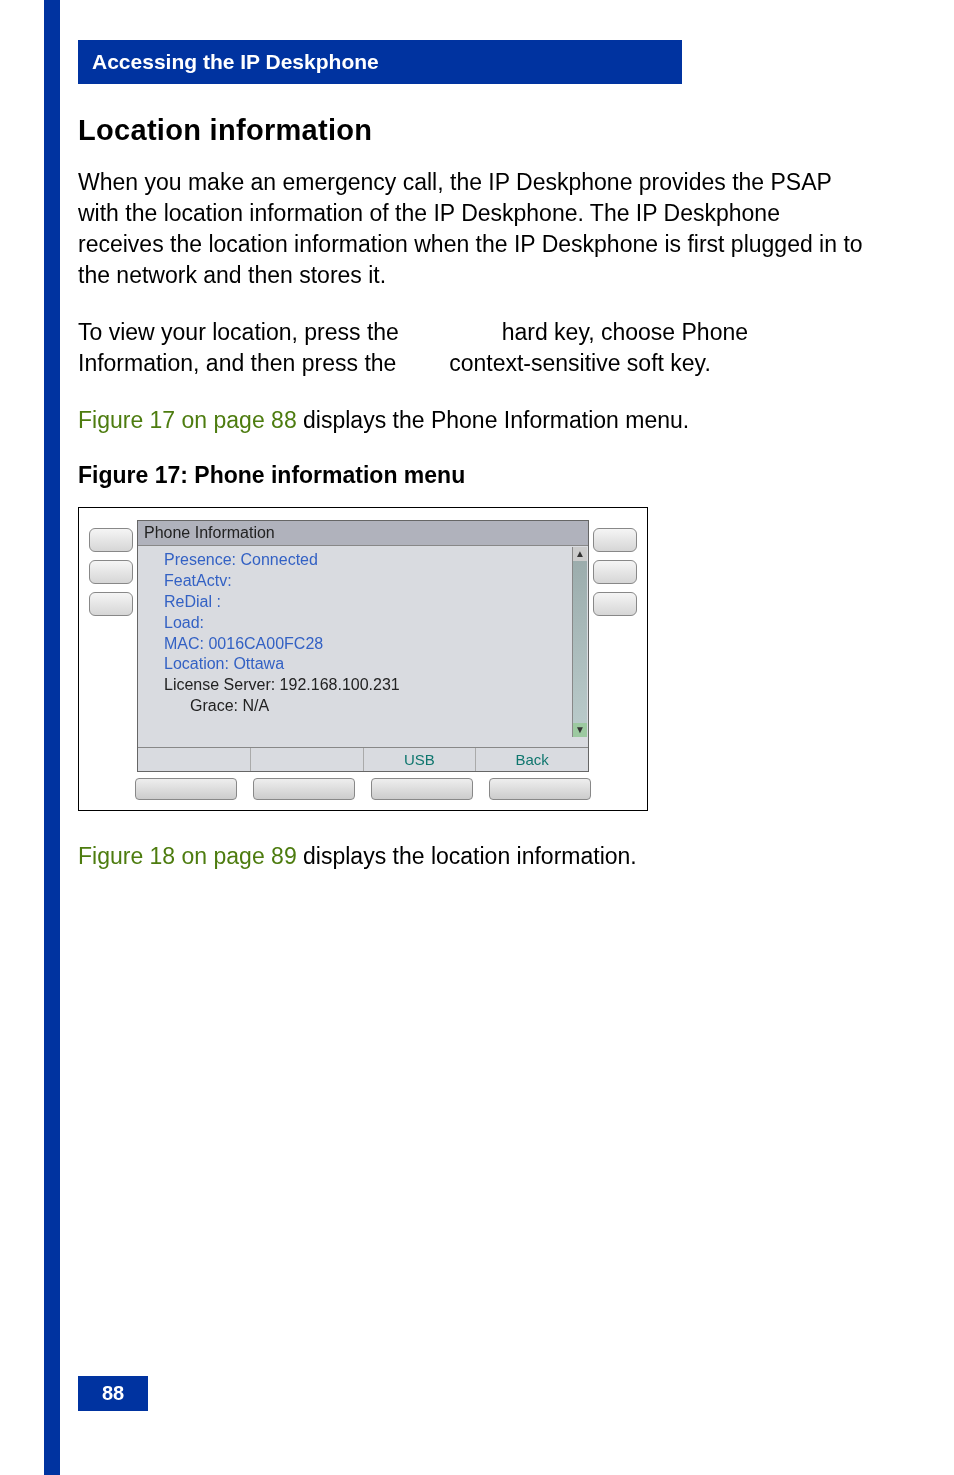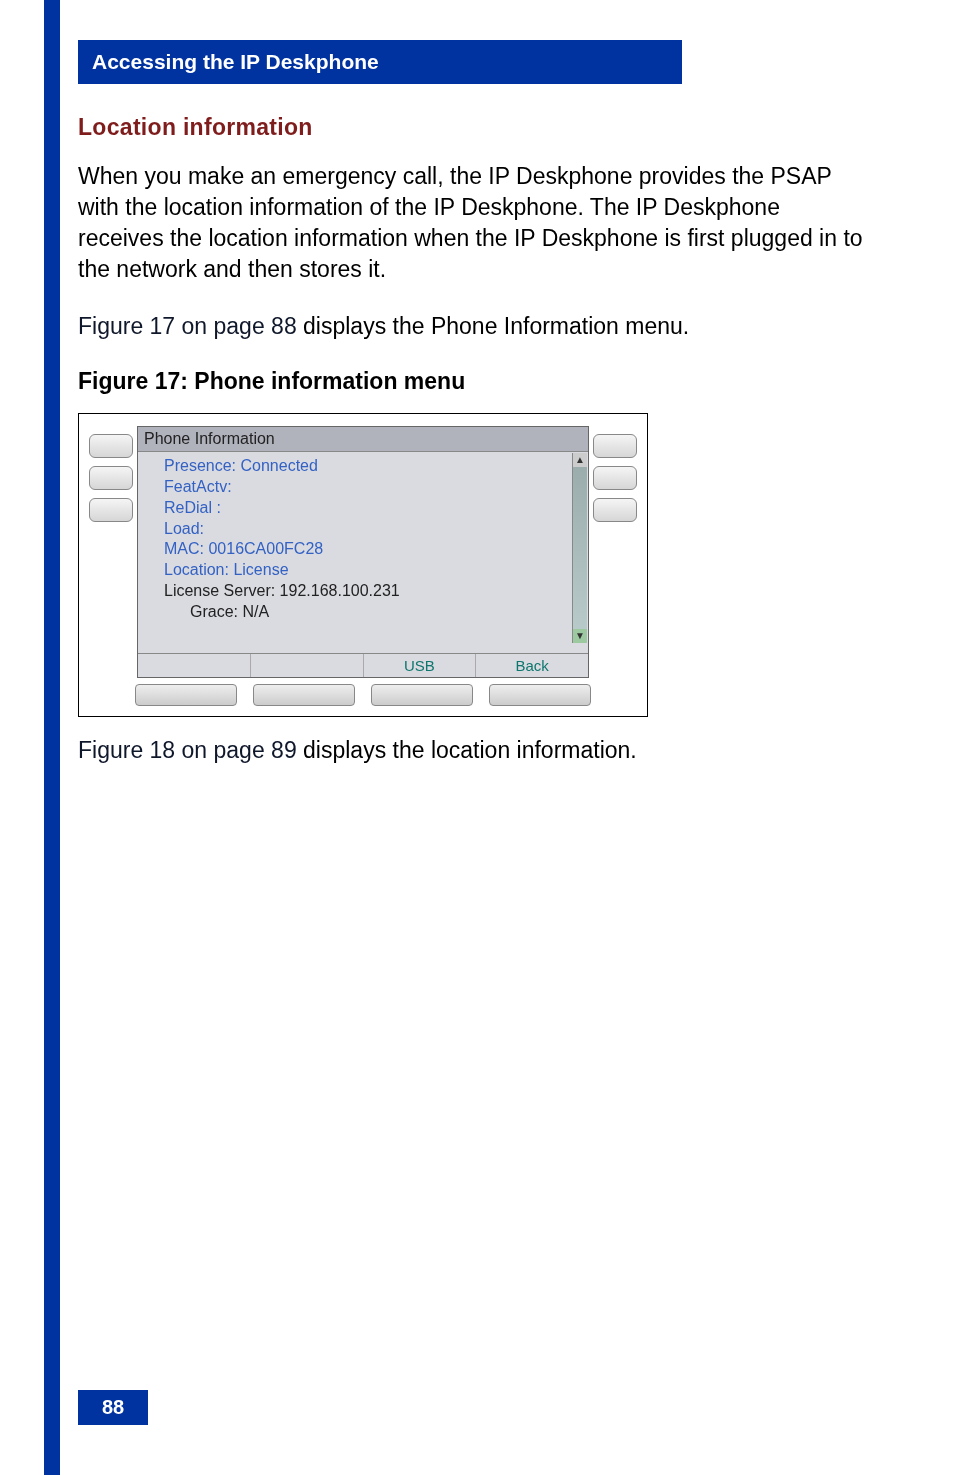--- a/index.html
+++ b/index.html
@@ -36,53 +36,53 @@
     width: 16px;
     height: 1475px;
     background: #0033a0;
   }
   .content {
     margin-left: 78px;
     padding-right: 80px;
     padding-top: 30px;
   }
   h1.section-title {
-    color: #7f1d1d;
-    font-size: 23px;
+    color: #000000;
+    font-size: 29px;
     font-weight: 700;
     margin: 0 0 20px 0;
     font-family: "Arial Narrow", Arial, sans-serif;
     letter-spacing: 0.3px;
   }
   p.body {
     font-size: 23px;
     line-height: 1.35;
     margin: 0 9px 26px 0;
     color: #000;
   }
   .link {
-    color: #0f172a;
+    color: #4d7c0f;
     text-decoration: none;
   }
   .figure-caption {
     font-weight: bold;
     font-size: 23px;
     margin-bottom: 18px;
     font-family: Arial, sans-serif;
   }
 
   
   .phone-frame {
     border: 1px solid #000;
     width: 570px;
     padding: 12px 10px 10px 10px;
     box-sizing: border-box;
     position: relative;
     background: #fff;
-    margin-bottom: 18px;
+    margin-bottom: 30px;
   }
   .phone-inner {
     display: flex;
     gap: 4px;
   }
   .side-buttons {
     display: flex;
     flex-direction: column;
     gap: 8px;
     padding-top: 8px;
@@ -171,21 +171,21 @@
     background: linear-gradient(#eee, #ccc);
     border: 1px solid #888;
     border-radius: 4px;
     max-width: 100px;
   }
 
   
   .footer-pagenum {
     position: absolute;
     left: 78px;
-    bottom: 50px;
+    bottom: 64px;
     width: 70px;
     text-align: center;
     background: #0033a0;
     color: #fff;
     font-weight: bold;
     font-size: 20px;
     padding: 6px 0;
   }
 </style>
 </head>
@@ -196,20 +196,27 @@
 
   <div class="header-bar">
     <span>Accessing the IP Deskphone</span>
   </div>
 
   <div class="content">
     <h1 class="section-title">Location information</h1>
 
     <p class="body">When you make an emergency call, the IP Deskphone provides the PSAP with the location information of the IP Deskphone. The IP Deskphone receives the location information when the IP Deskphone is first plugged in to the network and then stores it.</p>
 
+    <p class="body">
+      <span>To view your location, press the </span>
+      <span style="display:inline-block; width:90px;"></span>
+      <span> hard key, choose Phone Information, and then press the </span>
+      <span style="display:inline-block; width:40px;"></span>
+      <span> context-sensitive soft key.</span>
+    </p>
 
     <p class="body">
       <a href="#" class="link">Figure 17 on page 88</a>
       <span> displays the Phone Information menu.</span>
     </p>
 
     <div class="figure-caption">Figure 17: Phone information menu</div>
 
     <div class="phone-frame">
       <div class="phone-inner">
@@ -221,21 +228,21 @@
         </div>
 
         <div class="lcd">
           <div class="lcd-title">Phone Information</div>
           <div class="lcd-body">
             <div class="ln">Presence:  Connected</div>
             <div class="ln">FeatActv:</div>
             <div class="ln">ReDial :</div>
             <div class="ln">Load:</div>
             <div class="ln">MAC:  0016CA00FC28</div>
-            <div class="ln">Location:  License</div>
+            <div class="ln">Location:  Ottawa</div>
             <div class="ln black-text">License Server: 192.168.100.231</div>
             <div class="ln black-text" style="padding-left:26px">Grace: N/A</div>
           </div>
           <div class="scroll-bar">
             <div class="scroll-up">▲</div>
             <div class="scroll-down">▼</div>
           </div>
           <div class="soft-labels">
             <div class="soft-label"></div>
             <div class="soft-label"></div>

